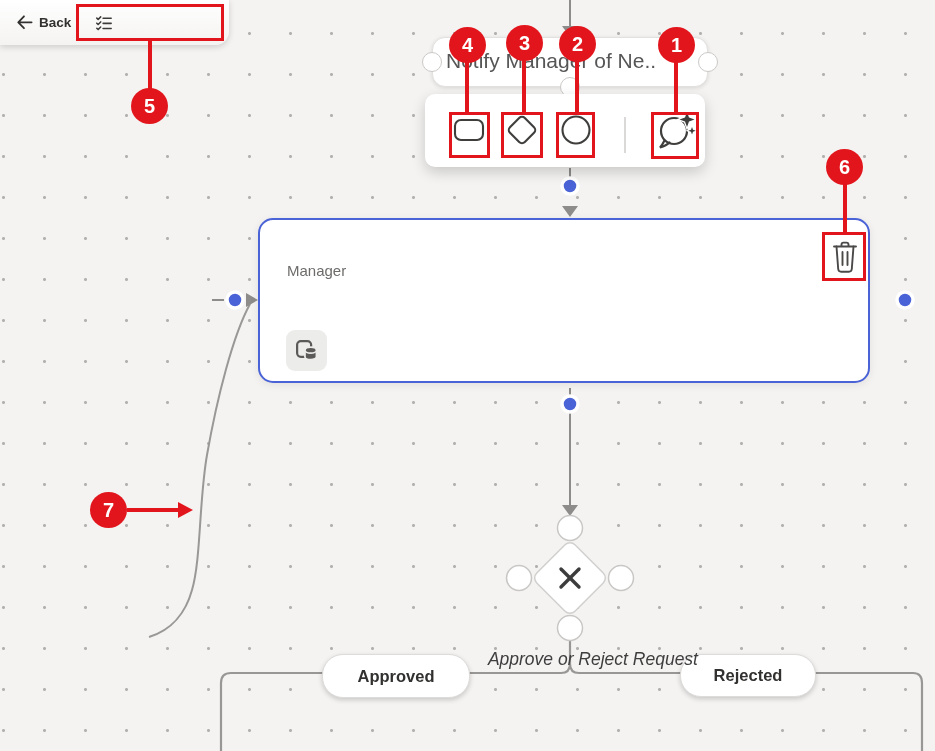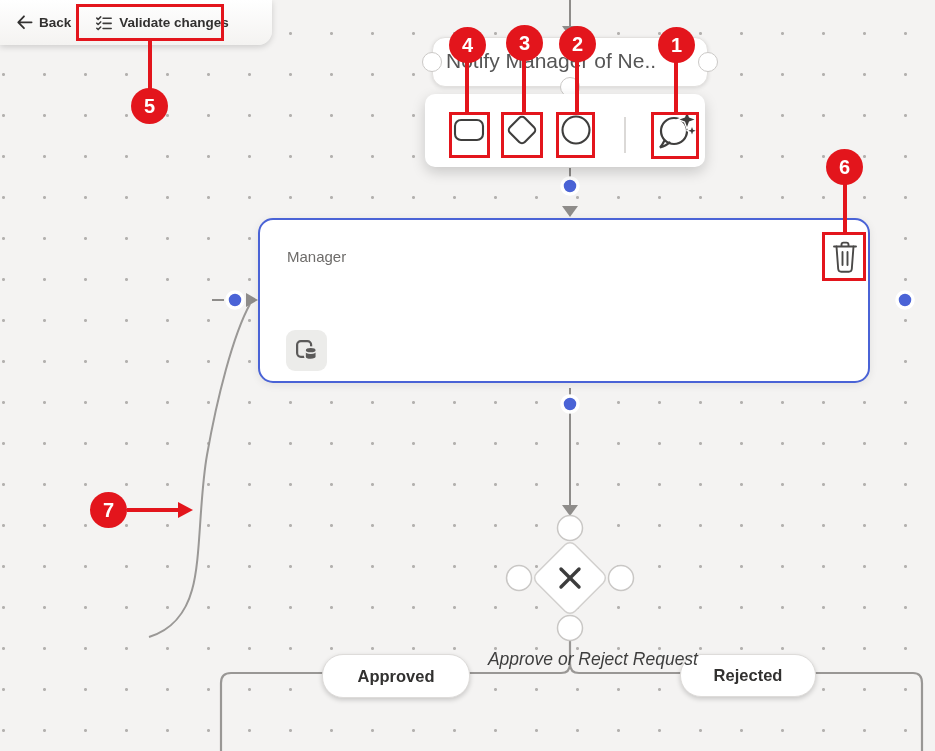--- a/index.html
+++ b/index.html
@@ -6,21 +6,21 @@
   body{font-family:"Liberation Sans", sans-serif; background:#e9e8e6;}
   #stage{
     position:relative; width:935px; height:751px; overflow:hidden;
     background-color:#f4f3f2;
     background-image:radial-gradient(circle, #b3b1af 1.3px, transparent 1.6px);
     background-size:41px 41px; background-position:24px 13px;
   }
   svg.overlay{position:absolute; left:0; top:0; z-index:1; pointer-events:none;}
 
   
-  .header-bar{position:absolute; left:0; top:0; width:272px; height:45px; z-index:8;
+  .header-bar{position:absolute; left:0; top:0; width:229px; height:45px; z-index:8;
     background:linear-gradient(#ffffff,#f4f3f1); border-radius:0 0 14px 0;
     box-shadow:0 2px 6px rgba(0,0,0,.16); display:flex; align-items:center;}
   .hbtn{display:flex; align-items:center; gap:6px; height:30px; padding:0 8px;
     font-size:13.5px; font-weight:700; color:#323130; cursor:pointer; border-radius:4px;}
   .back-btn{margin-left:6px;}
   .validate-btn{margin-left:8px;}
 
   
   .notify-node{position:absolute; left:432px; top:37px; width:274px; height:48px; z-index:2;
     background:#fff; border:1px solid #e3e1df; border-radius:13px;
@@ -36,21 +36,21 @@
   .shape-toolbar{position:absolute; left:425px; top:94px; width:280px; height:73px; z-index:3;
     background:#fff; border-radius:10px; box-shadow:0 5px 14px rgba(0,0,0,.18);}
   .tool-btn{position:absolute; top:14px; width:44px; height:44px; border-radius:6px;
     display:flex; align-items:center; justify-content:center; cursor:pointer;}
   .tool-divider{position:absolute; left:624px; top:117px; width:2px; height:36px;
     background:#dbd9d7; z-index:3;}
 
   .task-card{position:absolute; left:258px; top:218px; width:612px; height:165px; z-index:2;
     background:#fff; border:2.5px solid #4a63d6; border-radius:15px; box-sizing:border-box;
     box-shadow:0 2px 8px rgba(0,0,0,.08);}
-  .card-subtitle{position:absolute; left:27px; top:28px; font-size:15px; color:#6e6c6a;}
+  .card-subtitle{position:absolute; left:27px; top:42px; font-size:15px; color:#6e6c6a;}
   .card-title{position:absolute; left:26px; top:74px; font-size:20px; font-weight:700; color:#323130;}
   .app-badge{position:absolute; left:26px; top:110px; width:41px; height:41px;
     background:#ececea; border-radius:9px; display:flex; align-items:center; justify-content:center;}
   .delete-btn{position:absolute; left:566px; top:16px; width:38px; height:42px;
     display:flex; align-items:center; justify-content:center; cursor:pointer;}
 
   .branch-pill{position:absolute; z-index:4; background:#fff; border:1px solid #dedcda;
     border-radius:21px; box-shadow:0 2px 5px rgba(0,0,0,.18);
     display:flex; align-items:center; justify-content:center;
     font-size:16.5px; font-weight:700; color:#323130;}
@@ -130,21 +130,20 @@
       <svg width="18" height="18" viewBox="0 0 20 20">
         <g stroke="#3d3c3b" stroke-width="1.7" fill="none" stroke-linecap="round" stroke-linejoin="round">
           <path d="M2 4.6 l1.5 1.5 L6.3 3.2"></path>
             <path d="M9 4.8 H18"></path>
           <path d="M2 10.2 l1.5 1.5 L6.3 8.8"></path>
             <path d="M9 10.4 H18"></path>
           <path d="M2 15.8 l1.5 1.5 L6.3 14.4"></path>
             <path d="M9 16 H18"></path>
         </g>
       </svg>
-      <span>Validate changes</span>
     </div>
   </div>
 
   <div class="notify-node">
     <div class="notify-title">Notify Manager of Ne..</div>
     <div class="handle h-left"></div>
     <div class="handle h-right"></div>
     <div class="handle h-bottom"></div>
   </div>
 

